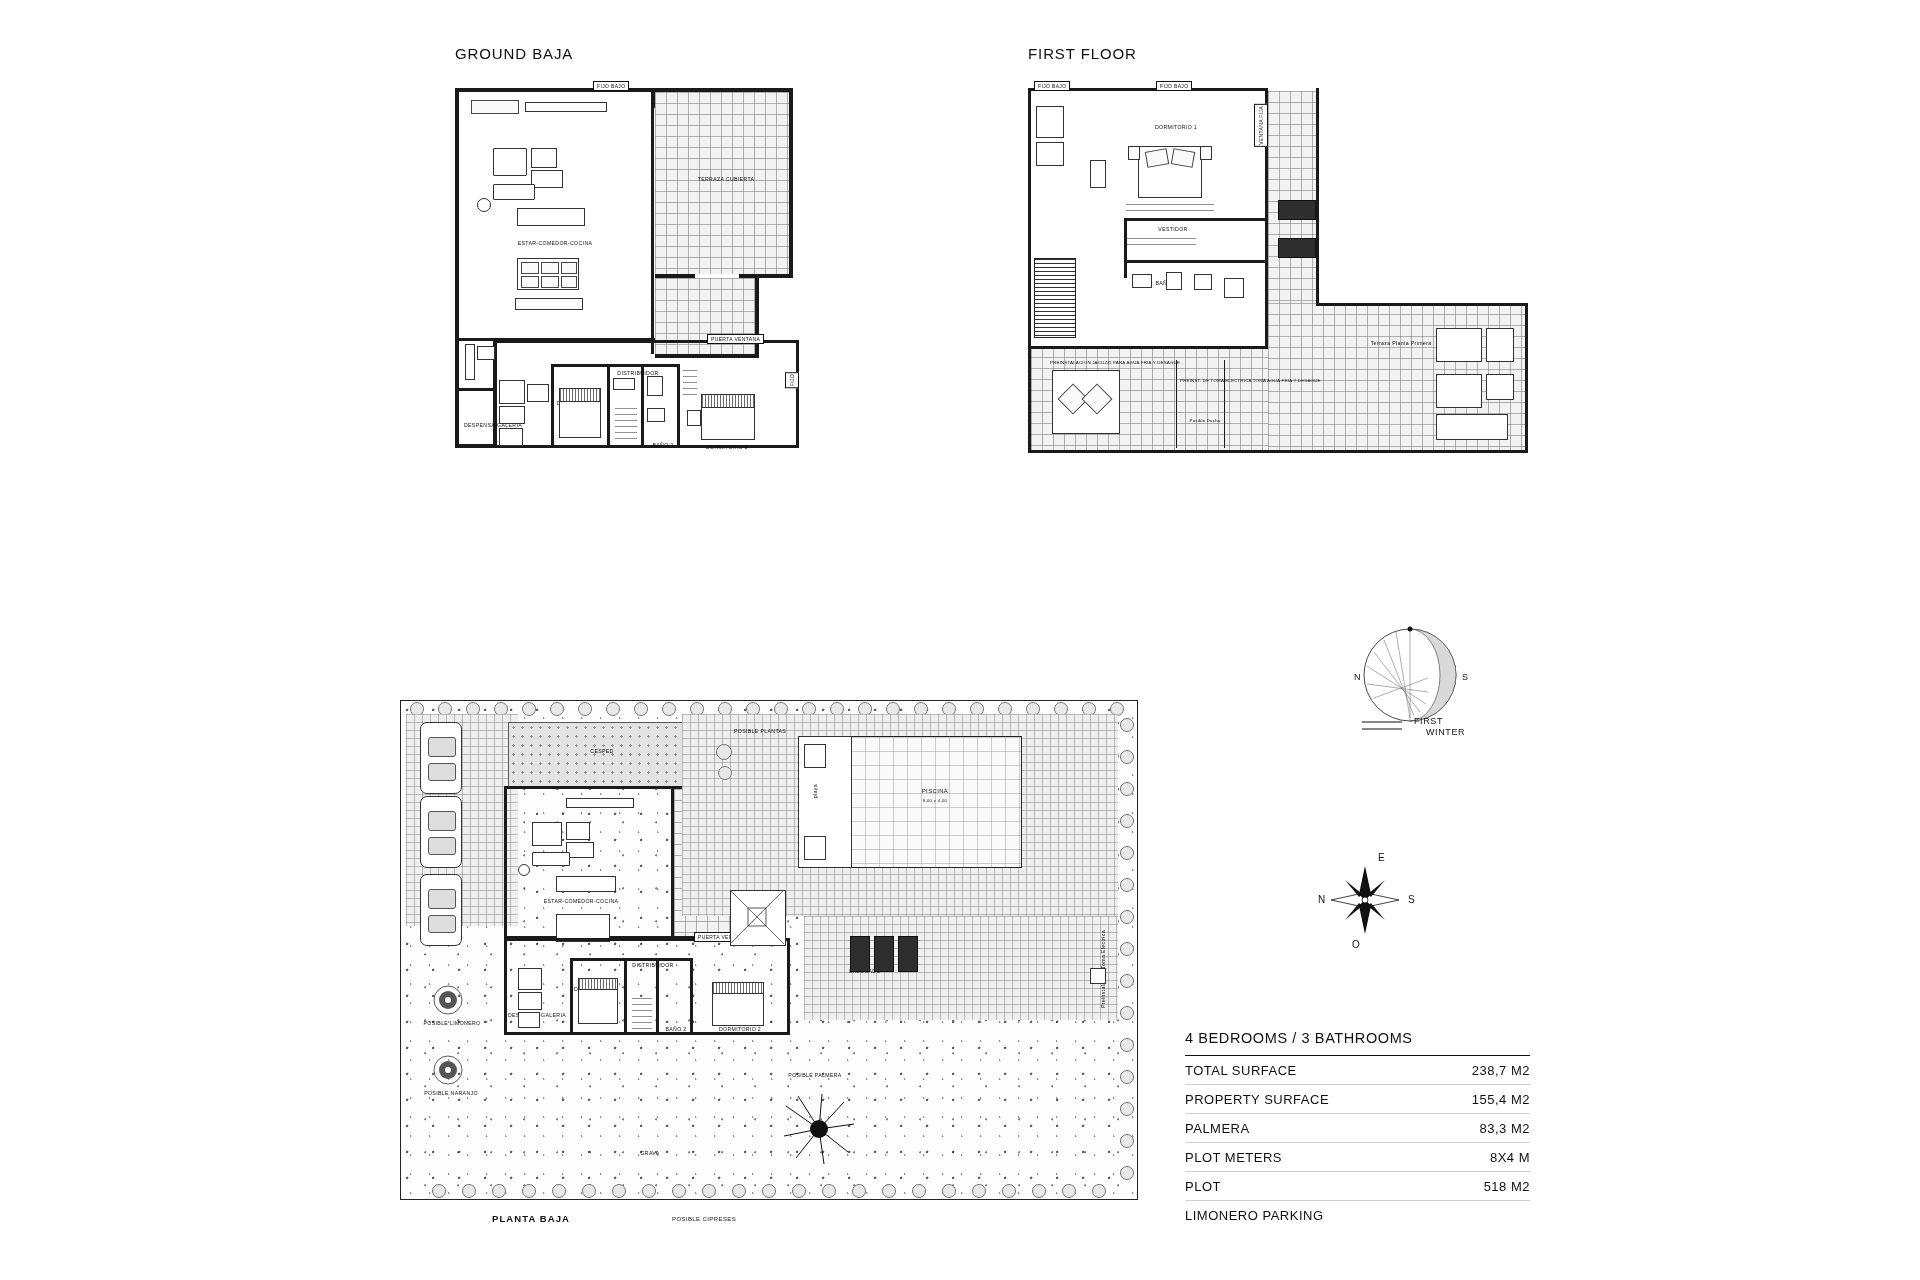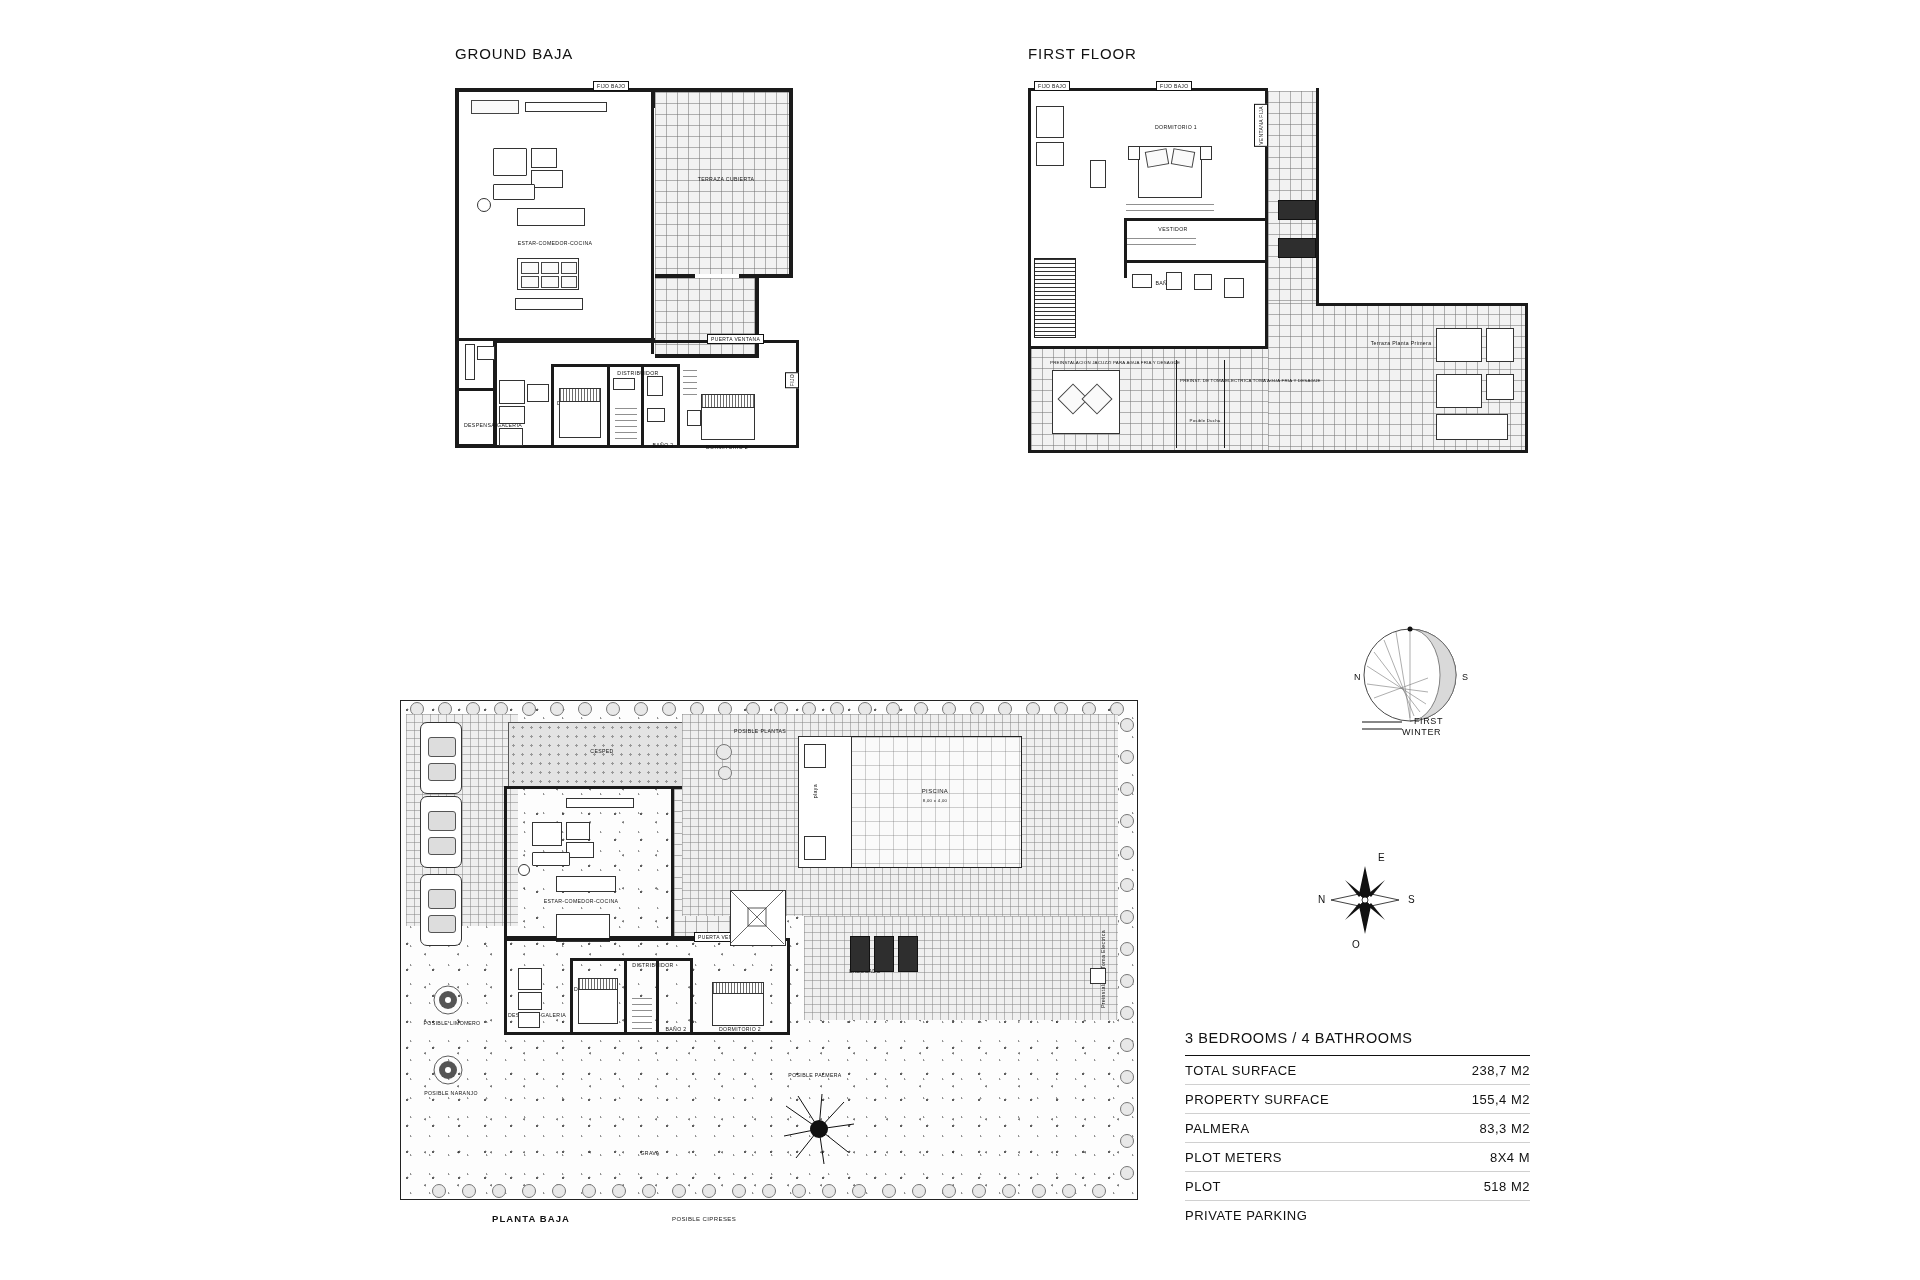--- a/index.html
+++ b/index.html
@@ -502,21 +502,21 @@
     <text x="44" y="60" font-size="9" font-family="Liberation Sans, sans-serif" fill="#111">N</text>
     <text x="152" y="60" font-size="9" font-family="Liberation Sans, sans-serif" fill="#111">S</text>
   </svg>
   <div class="abs" style="left:52px;top:96px;">
     <svg width="44" height="20">
       <line x1="0" y1="6" x2="40" y2="6" stroke="#111" stroke-width="1.2"></line>
       <line x1="0" y1="13" x2="40" y2="13" stroke="#111" stroke-width="1.2"></line>
     </svg>
   </div>
   <div class="abs sun-label" style="left:104px;top:96px;">FIRST</div>
-  <div class="abs sun-label" style="left:92px;top:107px;">WINTER</div>
+  <div class="abs sun-label" style="left:116px;top:107px;">WINTER</div>
 </div>
 
 <div class="abs" style="left:1290px;top:845px;width:150px;height:110px;">
   <svg width="150" height="110">
     <g transform="translate(75,55)">
       <polygon points="0,-34 6,-6 0,0 -6,-6" fill="#111"></polygon>
       <polygon points="0,34 6,6 0,0 -6,6" fill="#111"></polygon>
       <polygon points="34,0 6,6 0,0 6,-6" fill="#fff" stroke="#111" stroke-width="0.8"></polygon>
       <polygon points="-34,0 -6,6 0,0 -6,-6" fill="#fff" stroke="#111" stroke-width="0.8"></polygon>
       <polygon points="20,-20 6,-3 3,-6" fill="#111"></polygon>
@@ -526,21 +526,21 @@
       <circle cx="0" cy="0" r="3" fill="#fff" stroke="#111" stroke-width="0.8"></circle>
     </g>
     <text x="28" y="58" font-size="10" font-family="Liberation Sans, sans-serif" fill="#111">N</text>
     <text x="118" y="58" font-size="10" font-family="Liberation Sans, sans-serif" fill="#111">S</text>
     <text x="88" y="16" font-size="10" font-family="Liberation Sans, sans-serif" fill="#111">E</text>
     <text x="62" y="103" font-size="10" font-family="Liberation Sans, sans-serif" fill="#111">O</text>
   </svg>
 </div>
 
 <div class="abs" style="left:1185px;top:1030px;width:345px;">
-  <div class="info-head">3 BEDROOMS / 4 BATHROOMS</div>
+  <div class="info-head">4 BEDROOMS / 3 BATHROOMS</div>
   <div class="rule" style="margin-top:9px;"></div>
 
   <div class="info-row">
     <span class="k">TOTAL SURFACE</span>
     <span class="v">238,7 M2</span>
   </div>
   <div class="rule" style="background:#d0d0d0;"></div>
   <div class="info-row">
     <span class="k">PROPERTY SURFACE</span>
     <span class="v">155,4 M2</span>
@@ -555,16 +555,16 @@
     <span class="k">PLOT METERS</span>
     <span class="v">8X4 M</span>
   </div>
   <div class="rule" style="background:#d0d0d0;"></div>
   <div class="info-row">
     <span class="k">PLOT</span>
     <span class="v">518 M2</span>
   </div>
   <div class="rule" style="background:#d0d0d0;"></div>
   <div class="info-row">
-    <span class="k">PRIVATE PARKING</span>
+    <span class="k">LIMONERO PARKING</span>
     <span class="v"></span>
   </div>
 </div>
 
 </body></html>

